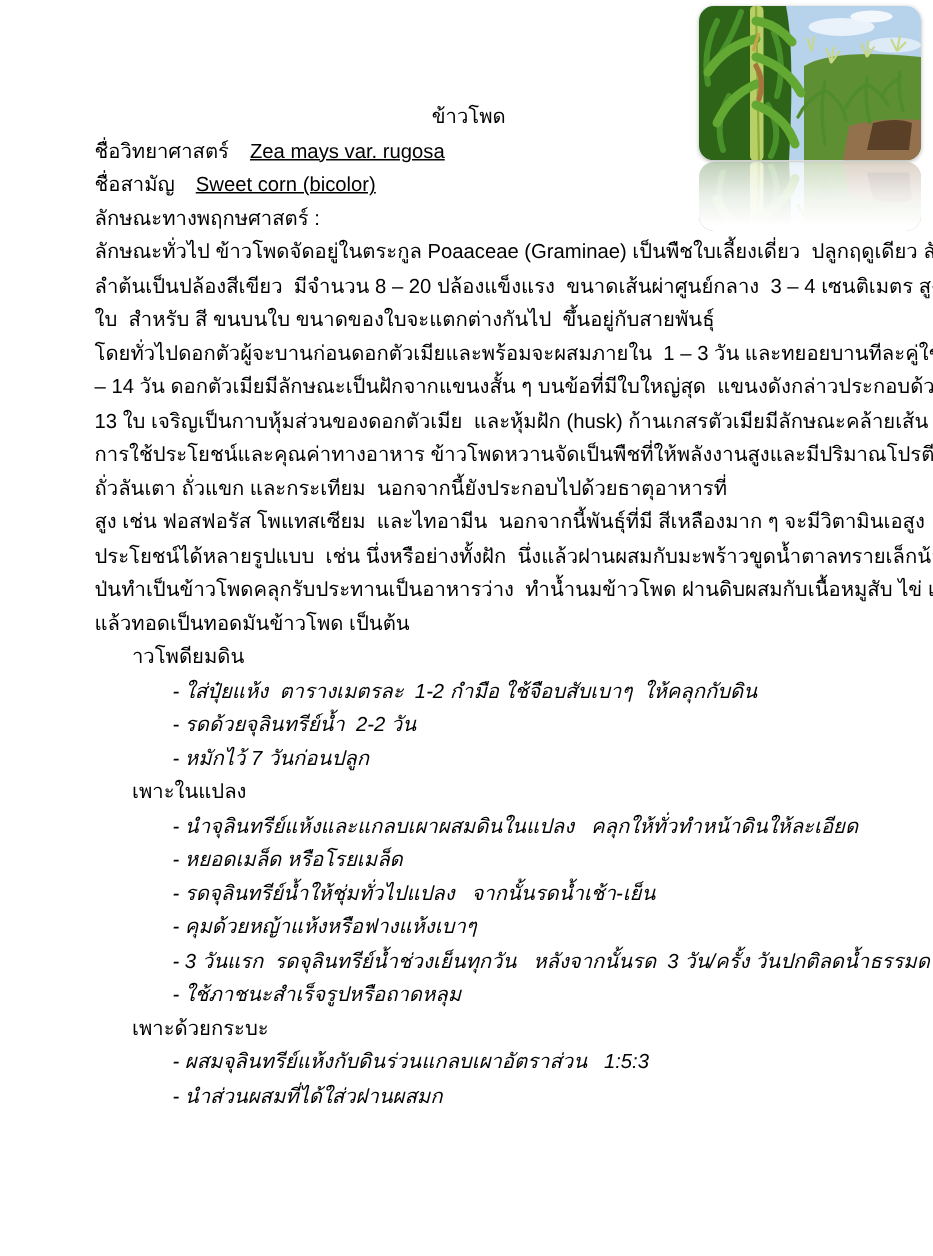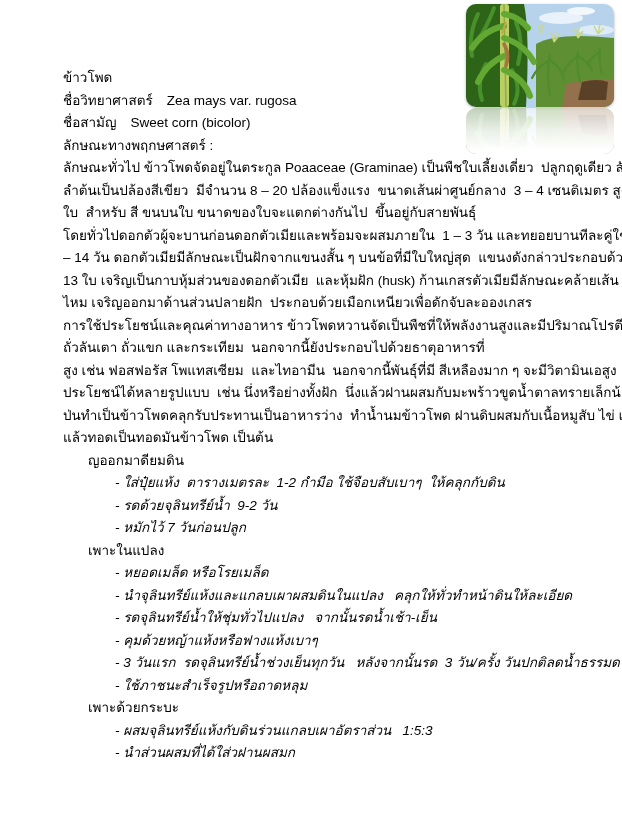--- a/index.html
+++ b/index.html
@@ -3,22 +3,22 @@
 <meta charset="utf-8">
 <style>
   html,body { margin:0; padding:0; }
   body {
     width:622px; height:837px; position:relative; overflow:hidden;
     background:#ffffff; color:#000000;
     font-family:"Liberation Sans", sans-serif; font-size:13.5px;
   }
   .content { position:absolute; left:63px; top:67px; width:499px; }
   .tline { line-height:22.5px; white-space:pre; }
-  .title-line { text-align:left; }
-  .val { margin-left:14px; }
+  .title-line { text-align:center; }
+  .val { margin-left:14px;text-decoration:underline; }
   .ind1 { padding-left:25px; }
   .ind2 { padding-left:52px;font-style:italic; }
 
   .photo {
     position:absolute; left:466px; top:4px; width:148px; height:103px;
     border-radius:10px; overflow:hidden;
     box-shadow:0 1px 3px rgba(0,0,0,.3);
   }
   .photo svg { display:block; }
   .reflection {
@@ -102,34 +102,33 @@
 
   <div class="tline">ลักษณะทางพฤกษศาสตร์ :</div>
 
   <div id="dyn">
       <div class="tline">ลักษณะทั่วไป ข้าวโพดจัดอยู่ในตระกูล Poaaceae (Graminae) เป็นพืชใบเลี้ยงเดี่ยว  ปลูกฤดูเดียว ลักษณะ</div>
       <div class="tline">ลำต้นเป็นปล้องสีเขียว  มีจำนวน 8 – 20 ปล้องแข็งแรง  ขนาดเส้นผ่าศูนย์กลาง  3 – 4 เซนติเมตร สูง</div>
       <div class="tline">ใบ  สำหรับ สี ขนบนใบ ขนาดของใบจะแตกต่างกันไป  ขึ้นอยู่กับสายพันธุ์</div>
       <div class="tline">โดยทั่วไปดอกตัวผู้จะบานก่อนดอกตัวเมียและพร้อมจะผสมภายใน  1 – 3 วัน และทยอยบานทีละคู่ใช้เวลา  2</div>
       <div class="tline">– 14 วัน ดอกตัวเมียมีลักษณะเป็นฝักจากแขนงสั้น ๆ บนข้อที่มีใบใหญ่สุด  แขนงดังกล่าวประกอบด้วยใบ 8 –</div>
       <div class="tline">13 ใบ เจริญเป็นกาบหุ้มส่วนของดอกตัวเมีย  และหุ้มฝัก (husk) ก้านเกสรตัวเมียมีลักษณะคล้ายเส้น</div>
-      <div class="tline">ไหม เจริญออกมาด้านส่วนปลายฝัก  ประกอบด้วยเมือกเหนียวเพื่อดักจับละอองเกสร</div>
       <div class="tline">การใช้ประโยชน์และคุณค่าทางอาหาร ข้าวโพดหวานจัดเป็นพืชที่ให้พลังงานสูงและมีปริมาณโปรตีนรองจาก</div>
       <div class="tline">ถั่วลันเตา ถั่วแขก และกระเทียม  นอกจากนี้ยังประกอบไปด้วยธาตุอาหารที่</div>
       <div class="tline">สูง เช่น ฟอสฟอรัส โพแทสเซียม  และไทอามีน  นอกจากนี้พันธุ์ที่มี สีเหลืองมาก ๆ จะมีวิตามินเอสูง   การใช้</div>
       <div class="tline">ประโยชน์ได้หลายรูปแบบ  เช่น นึ่งหรือย่างทั้งฝัก  นึ่งแล้วฝานผสมกับมะพร้าวขูดน้ำตาลทรายเล็กน้อย  เกลือ</div>
       <div class="tline">ป่นทำเป็นข้าวโพดคลุกรับประทานเป็นอาหารว่าง  ทำน้ำนมข้าวโพด ฝานดิบผสมกับเนื้อหมูสับ ไข่ แป้งสาลี</div>
       <div class="tline">แล้วทอดเป็นทอดมันข้าวโพด เป็นต้น</div>
-      <div class="tline ind1">ญออกมาดียมดิน</div>
+      <div class="tline ind1">าวโพดียมดิน</div>
       <div class="tline ind2">- ใส่ปุ๋ยแห้ง  ตารางเมตรละ  1-2 กำมือ ใช้จือบสับเบาๆ  ให้คลุกกับดิน</div>
-      <div class="tline ind2">- รดด้วยจุลินทรีย์น้ำ  9-2 วัน</div>
+      <div class="tline ind2">- รดด้วยจุลินทรีย์น้ำ  2-2 วัน</div>
       <div class="tline ind2">- หมักไว้ 7 วันก่อนปลูก</div>
       <div class="tline ind1">เพาะในแปลง</div>
+      <div class="tline ind2">- นำจุลินทรีย์แห้งและแกลบเผาผสมดินในแปลง   คลุกให้ทั่วทำหน้าดินให้ละเอียด</div>
       <div class="tline ind2">- หยอดเมล็ด หรือโรยเมล็ด</div>
-      <div class="tline ind2">- นำจุลินทรีย์แห้งและแกลบเผาผสมดินในแปลง   คลุกให้ทั่วทำหน้าดินให้ละเอียด</div>
       <div class="tline ind2">- รดจุลินทรีย์น้ำให้ชุ่มทั่วไปแปลง   จากนั้นรดน้ำเช้า-เย็น</div>
       <div class="tline ind2">- คุมด้วยหญ้าแห้งหรือฟางแห้งเบาๆ</div>
       <div class="tline ind2">- 3 วันแรก  รดจุลินทรีย์น้ำช่วงเย็นทุกวัน   หลังจากนั้นรด  3 วัน/ครั้ง วันปกติลดน้ำธรรมดา</div>
       <div class="tline ind2">- ใช้ภาชนะสำเร็จรูปหรือถาดหลุม</div>
       <div class="tline ind1">เพาะด้วยกระบะ</div>
       <div class="tline ind2">- ผสมจุลินทรีย์แห้งกับดินร่วนแกลบเผาอัตราส่วน   1:5:3</div>
       <div class="tline ind2">- นำส่วนผสมที่ได้ใส่วฝานผสมก</div>
     </div>
 </div>
 

